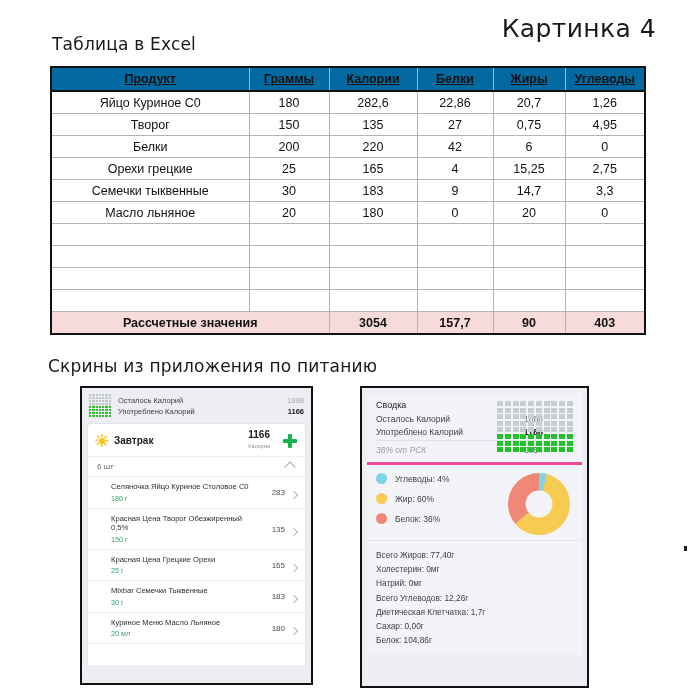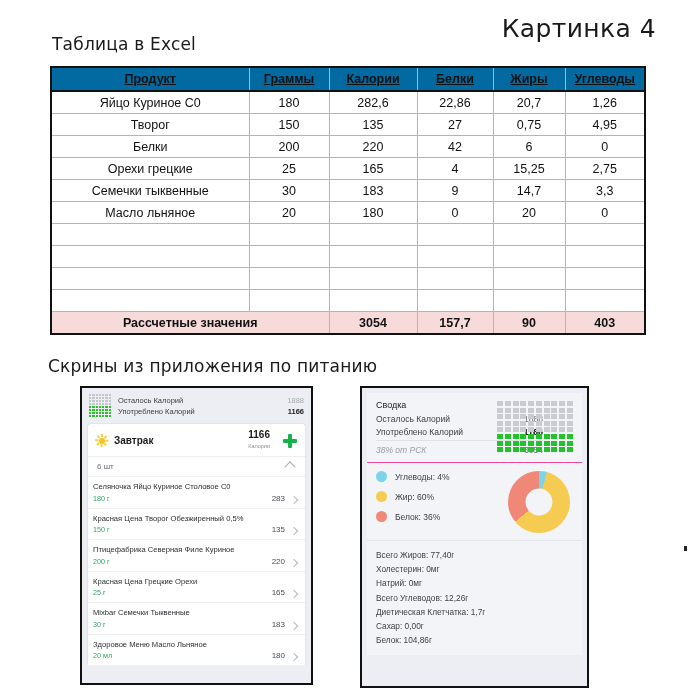--- a/index.html
+++ b/index.html
@@ -171,22 +171,22 @@
   }
   .chev-up {
     width:7px; height:7px; border-left:1.2px solid #a9acb3; border-top:1.2px solid #a9acb3;
     transform: rotate(45deg); margin-right:2px;
   }
   .chev-right {
     width:5px; height:5px; border-right:1.2px solid #b6b9bf; border-top:1.2px solid #b6b9bf;
     transform: rotate(45deg);
   }
   .food-row {
-    display:flex; align-items:flex-end;
-    padding: 5px 8px 5px 5px;
+    display:flex; align-items:center;
+    padding: 5px 8px 5px 23px;
     border-bottom: 1px solid #eceef0;
     min-height: 20px;
   }
   .food-main { flex:1; padding-right:4px; }
   .food-name { font-size:7.6px; color:#2b2d31; line-height:9.5px; }
   .food-amt { font-size:7.2px; color:#2fa36b; margin-top:2px; }
   .food-kcal { font-size:8px; color:#4a4d53; width:22px; text-align:right; padding-top:1px;}
   .food-arrow { width:12px; display:flex; align-items:center; justify-content:flex-end; padding-top:6px;}
 
   
@@ -214,21 +214,21 @@
     width: 76px;
     display:grid; grid-template-columns: repeat(10, 1fr);
     grid-auto-rows: 5px; gap: 1.6px;
   }
   .big-grid i { display:block; width:100%; height:100%; background:#c8cbd2; }
   .big-grid i.on { background:#22c32a; }
 
   .rp-macro {
     background:#f3f4f8; margin: 0 5px; padding: 8px 9px 9px 9px;
     position:relative; height:78px; box-sizing:border-box;
-    border-top:1px solid #ec4899;
+    border-top:3px solid #ec4899;
   }
   .legend-item { display:flex; align-items:center; gap:8px; margin-bottom:9px; }
   .legend-dot { width:11px; height:11px; border-radius:50%; flex:none; }
   .legend-text { font-size:8.5px; color:#3c3e44; }
   .donut {
     position:absolute; right:12px; top:8px;
     width:62px; height:62px; border-radius:50%;
   }
   .donut .hole {
     position:absolute; left:50%; top:50%; transform:translate(-50%,-50%);
@@ -479,51 +479,41 @@
             <div class="food-name">Красная Цена Творог Обезжиренный 0,5%</div>
             <div class="food-amt">150 г</div>
           </div>
           <div class="food-kcal">135</div>
           <div class="food-arrow">
             <span class="chev-right"></span>
           </div>
         </div>
         <div class="food-row">
           <div class="food-main">
-            <div class="food-name">Птицефабрика Северная Филе Куриное</div>
-            <div class="food-amt">200 г</div>
-          </div>
-          <div class="food-kcal">220</div>
-          <div class="food-arrow">
-            <span class="chev-right"></span>
-          </div>
-        </div>
-        <div class="food-row">
-          <div class="food-main">
             <div class="food-name">Красная Цена Грецкие Орехи</div>
             <div class="food-amt">25 г</div>
           </div>
           <div class="food-kcal">165</div>
           <div class="food-arrow">
             <span class="chev-right"></span>
           </div>
         </div>
         <div class="food-row">
           <div class="food-main">
             <div class="food-name">Mixbar Семечки Тыквенные</div>
             <div class="food-amt">30 г</div>
           </div>
           <div class="food-kcal">183</div>
           <div class="food-arrow">
             <span class="chev-right"></span>
           </div>
         </div>
         <div class="food-row">
           <div class="food-main">
-            <div class="food-name">Здоровое Меню Масло Льняное</div>
+            <div class="food-name">Куриное Меню Масло Льняное</div>
             <div class="food-amt">20 мл</div>
           </div>
           <div class="food-kcal">180</div>
           <div class="food-arrow">
             <span class="chev-right"></span>
           </div>
         </div>
       </div>
   </div>
 </div>

